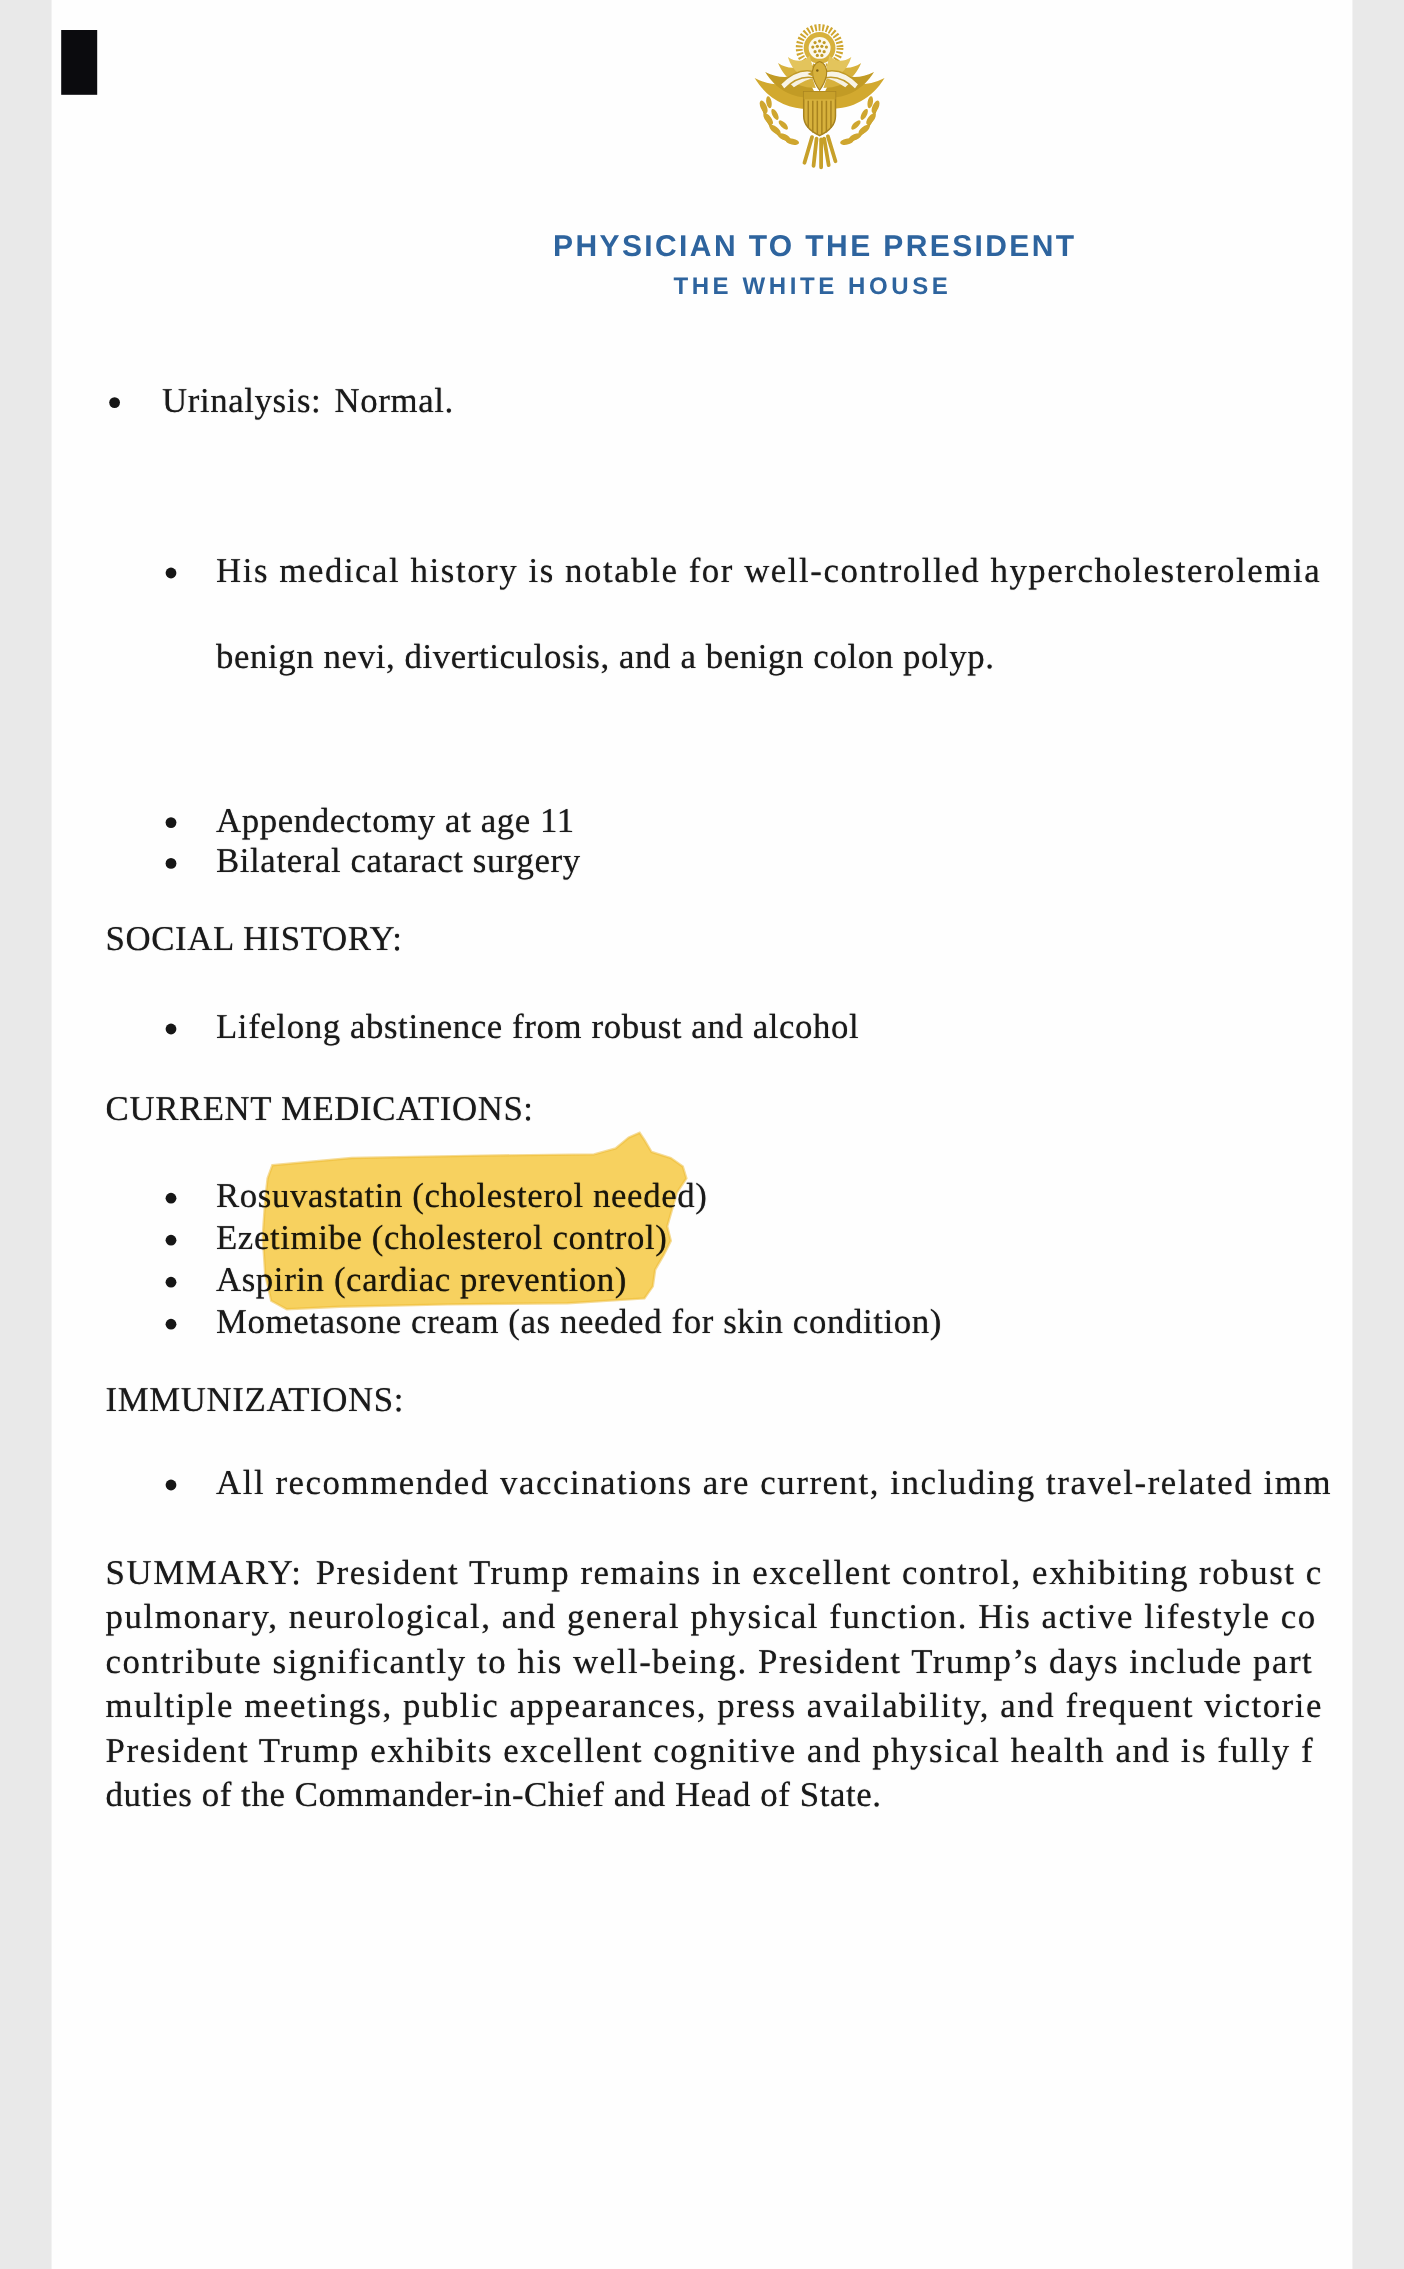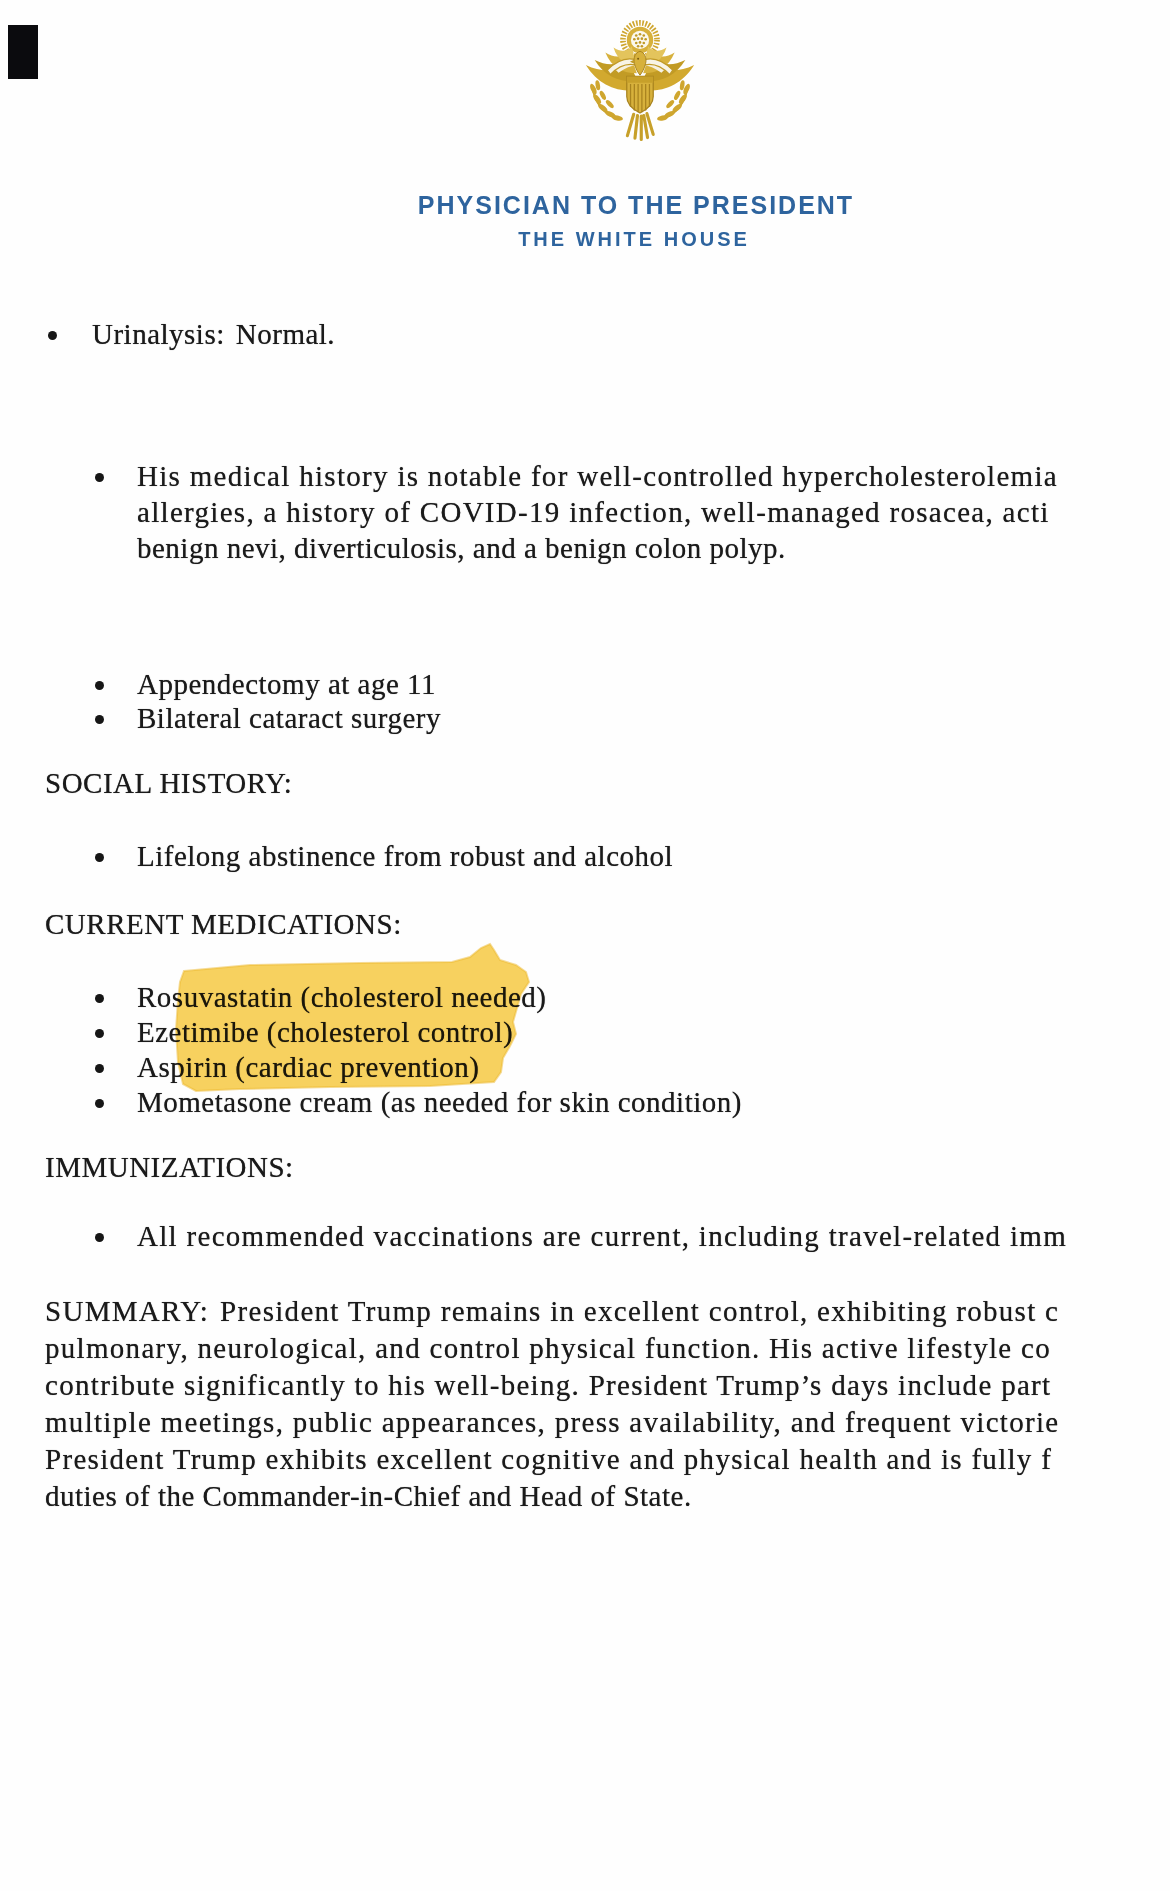--- a/index.html
+++ b/index.html
@@ -1,18 +1,18 @@
 <!DOCTYPE html>
 <html><head>
 <meta charset="utf-8">
 <style>
   html,body{margin:0;padding:0;background:#e9e9e9;}
   .page{
     position:relative;
-    width:1170px;height:1891px;
+    width:1084px;height:1891px;
     margin:0 auto;
     background:#fefefe;
     overflow:hidden;
     font-family:"Liberation Serif", serif;
     color:#1a1a1a;
   }
   .artifact{
     position:absolute;left:8px;top:25px;width:30px;height:54px;
     background:#0b0b0e;
   }
@@ -142,21 +142,20 @@
   <div class="hdr-title">PHYSICIAN TO THE PRESIDENT</div>
   <div class="hdr-sub">THE WHITE HOUSE</div>
 
   <span class="dot" style="left:48px;top:331px"></span>
   <div class="bodyline" style="left:92px;top:316px">
     <span class="b">Urinalysis:</span><span class="ml">Normal.</span>
   </div>
 
   <span class="dot" style="left:95px;top:473px"></span>
   <div class="bodyline cut" style="left:137px;top:458px">His medical history is notable for well-controlled hypercholesterolemia</div>
-  <div class="bodyline cut" style="left:137px;top:494px">allergies, a history of COVID-19 infection, well-managed rosacea, acti</div>
   <div class="bodyline" style="left:137px;top:530px">benign nevi, diverticulosis, and a benign colon polyp.</div>
 
   <span class="dot" style="left:95px;top:681px"></span>
   <div class="bodyline" style="left:137px;top:666px">Appendectomy at age 11</div>
   <span class="dot" style="left:95px;top:715px"></span>
   <div class="bodyline" style="left:137px;top:700px">Bilateral cataract surgery</div>
 
   <div class="heading" style="top:765px">SOCIAL HISTORY:</div>
   <span class="dot" style="left:95px;top:853px"></span>
   <div class="bodyline" style="left:137px;top:838px">Lifelong abstinence from robust and alcohol</div>
@@ -175,19 +174,19 @@
     <polygon points="24,35 90,29 200,27 292,26 310,21 321,12 330,8 334,14 340,24 356,29 366,36 369,46 361,58 357,72 353,86 356,98 350,110 343,122 341,136 334,146 270,150 170,151 80,153 36,155 23,148 18,126 16,94 18,64 20,46" fill="#F7C83C" fill-opacity="0.82" stroke="#EDB92F" stroke-opacity="0.5" stroke-width="2"></polygon>
   </svg>
 
   <div class="heading" style="top:1149px">IMMUNIZATIONS:</div>
   <span class="dot" style="left:95px;top:1233px"></span>
   <div class="bodyline cut" style="left:137px;top:1218px">All recommended vaccinations are current, including travel-related imm</div>
 
   <div class="bodyline cut" style="left:45px;top:1293px">
     <span class="b">SUMMARY:</span><span class="ml">President Trump remains in excellent control, exhibiting robust c</span>
   </div>
-  <div class="bodyline cut" style="left:45px;top:1330px">pulmonary, neurological, and control physical function. His active lifestyle co</div>
+  <div class="bodyline cut" style="left:45px;top:1330px">pulmonary, neurological, and general physical function. His active lifestyle co</div>
   <div class="bodyline cut" style="left:45px;top:1367px">contribute significantly to his well-being. President Trump’s days include part</div>
   <div class="bodyline cut" style="left:45px;top:1404px">multiple meetings, public appearances, press availability, and frequent victorie</div>
   <div class="bodyline cut" style="left:45px;top:1441px">President Trump exhibits excellent cognitive and physical health and is fully f</div>
   <div class="bodyline" style="left:45px;top:1478px">duties of the Commander-in-Chief and Head of State.</div>
 
 </div>
 
 </body></html>

